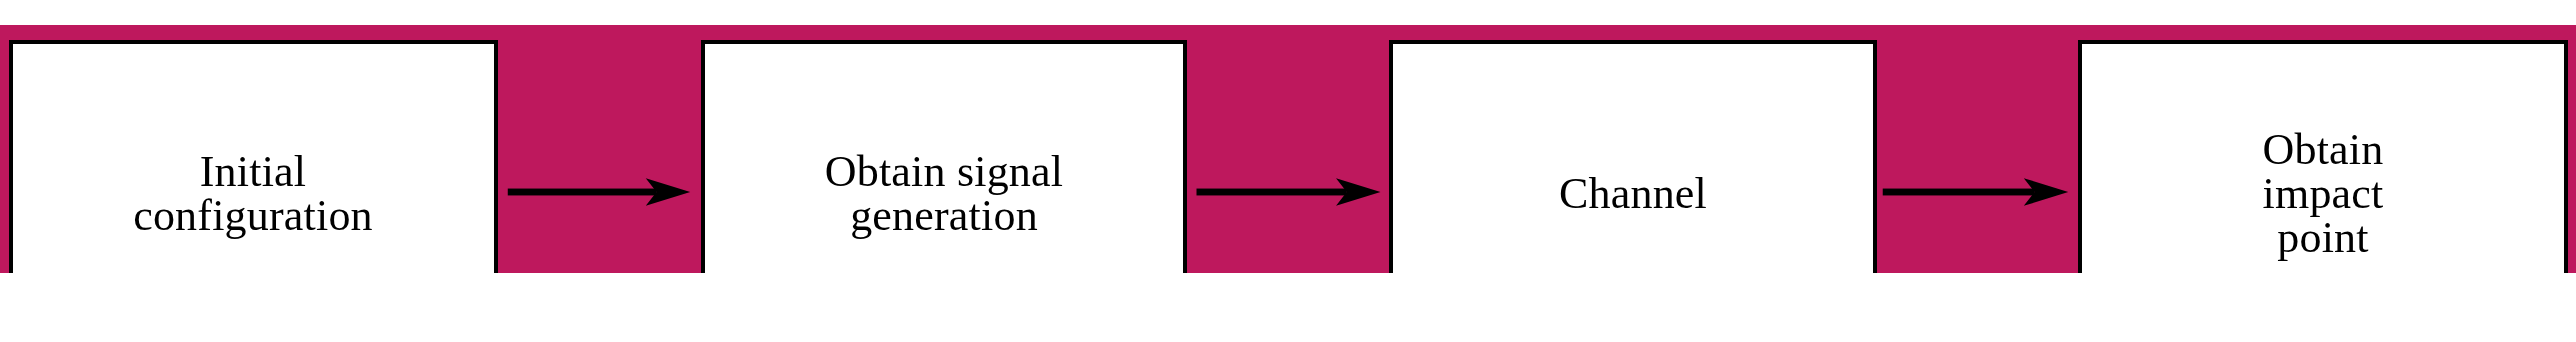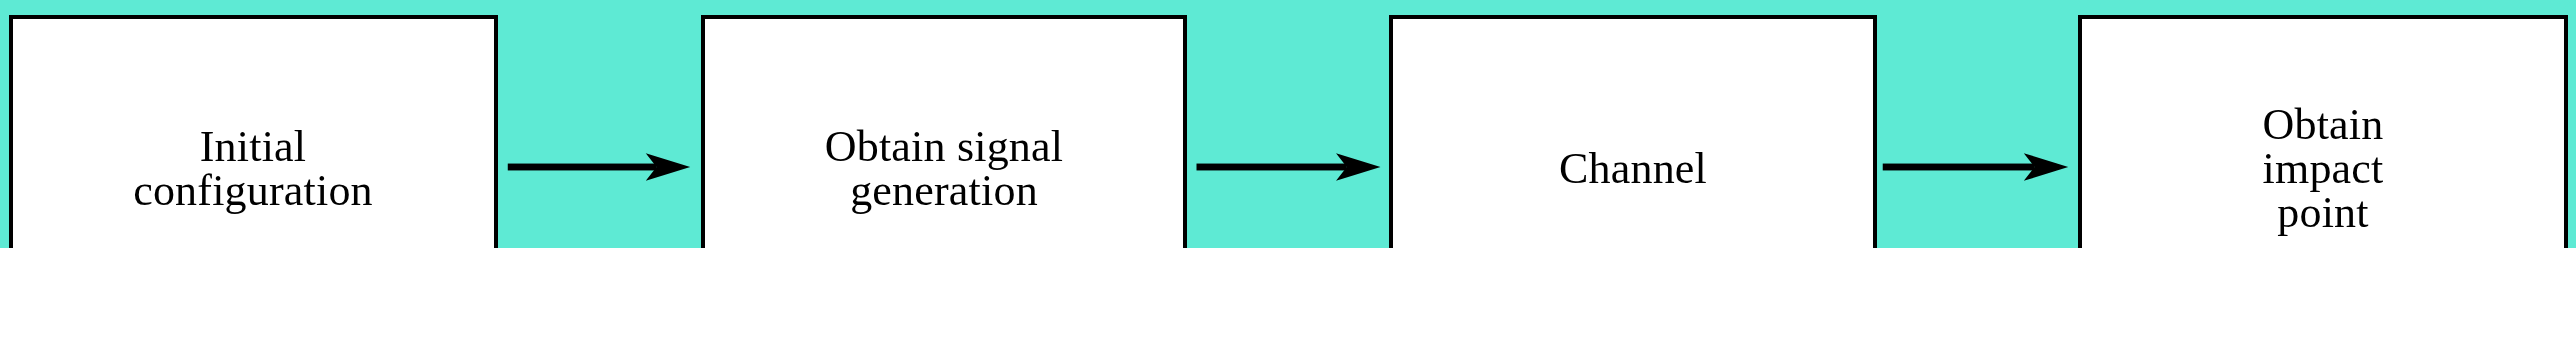--- a/index.html
+++ b/index.html
@@ -8,22 +8,23 @@
     padding: 0;
     background: #ffffff;
   }
   body {
     font-family: "Liberation Serif", "DejaVu Serif", serif;
   }
   #canvas {
     position: relative;
     width: 2576px;
     height: 248px;
-    background: #5eead4;
+    background: #be185d;
     overflow: hidden;
+    margin-top: 25px;
   }
   .node {
     position: absolute;
     box-sizing: border-box;
     border: 4.6px solid #000000;
     background: #ffffff;
     display: flex;
     align-items: center;
     justify-content: center;
     text-align: center;

